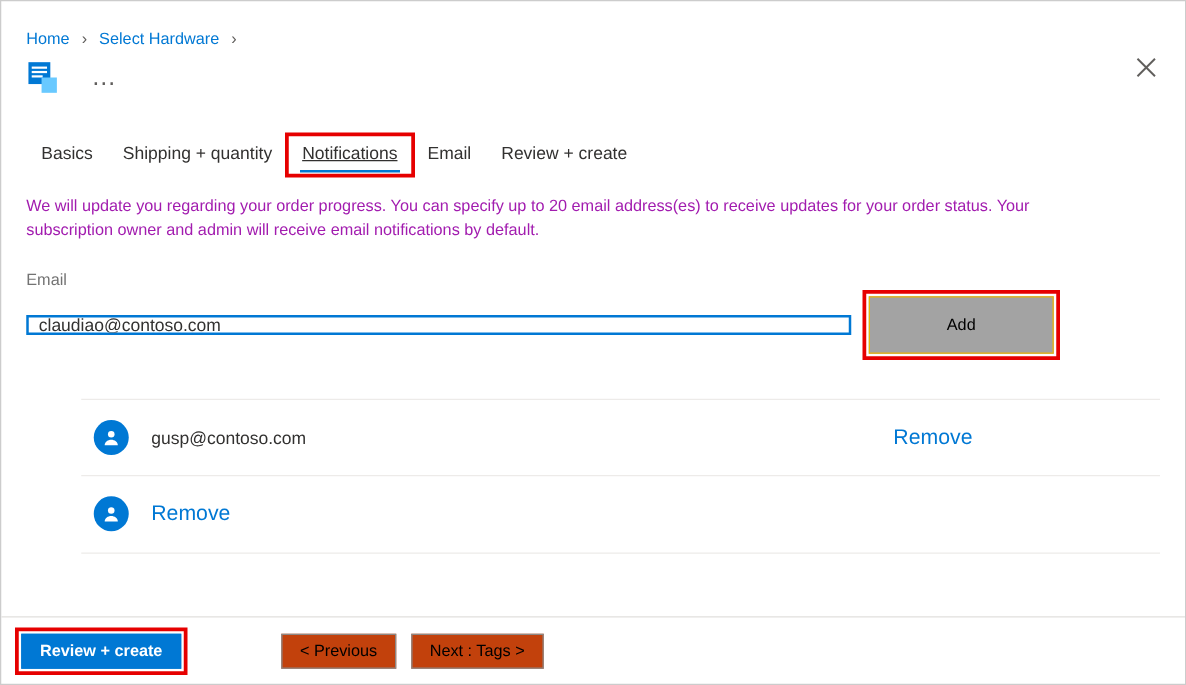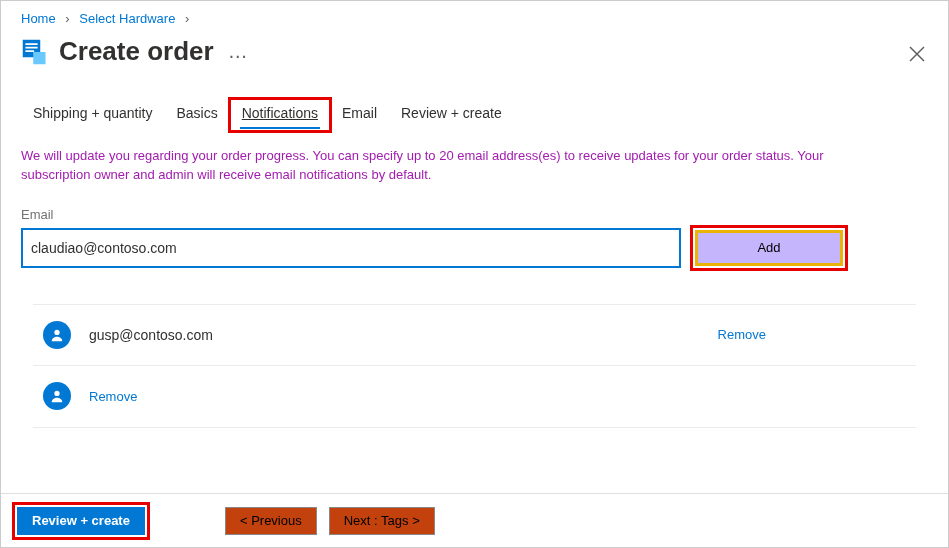--- a/index.html
+++ b/index.html
@@ -7,21 +7,21 @@
     font-family: "Segoe UI", Arial, sans-serif;
     font-size: 13px;
     color: #323130;
     background: #fff;
     width: 949px;
     height: 548px;
     border: 1px solid #ccc;
     position: relative;
   }
   .breadcrumb {
-    padding: 10px 20px 4px 20px;
+    padding: 22px 20px 4px 20px;
     font-size: 13px;
     color: #0078d4;
   }
   .breadcrumb a { color: #0078d4; text-decoration: none; cursor: pointer; }
   .breadcrumb .sep { color: #605e5c; margin: 0 6px; }
   .title-row {
     display: flex;
     align-items: center;
     padding: 6px 20px 14px 20px;
     position: relative;
@@ -82,62 +82,63 @@
     color: #737373;
   }
   .input-row {
     display: flex;
     align-items: center;
     padding: 0 20px;
     gap: 14px;
   }
   .email-input {
     flex: 0 0 660px;
-    height: 40px;
+    height: 16px;
     border: 2px solid #0078d4;
     padding: 4px 8px;
     font-size: 14px;
     font-family: inherit;
     color: #323130;
     outline: none;
   }
   .add-btn {
     flex: 0 0 148px;
-    height: 36px;
-    border: 3px solid #eab308;
-    background: #c4b5fd;
+    height: 46px;
+    border: 1px solid #eab308;
+    background: #a3a3a3;
     font-size: 13px;
     cursor: pointer;
     outline: 3px solid #e60000;
     outline-offset: 2px;
   }
   .email-list {
     margin-top: 36px;
-    padding: 0 32px;
+    padding: 0 20px;
+    margin-left: 44px;
   }
   .email-item {
     display: flex;
     align-items: center;
     height: 62px;
     border-bottom: 1px solid #edebe9;
     padding: 0 10px;
   }
   .email-item:first-child { border-top: 1px solid #edebe9; }
   .avatar {
     width: 28px; height: 28px;
     border-radius: 50%;
     background: #0078d4;
     display: flex;
     align-items: center;
     justify-content: center;
     margin-right: 18px;
   }
   .avatar svg { fill: #fff; }
   .email-text { flex: 1; font-size: 14px; color: #323130; }
-  .remove-link { color: #0078d4; font-size: 13px; cursor: pointer; margin-right: 140px; }
+  .remove-link { color: #0078d4; font-size: 17px; cursor: pointer; margin-right: 140px; }
   .footer {
     position: absolute;
     left: 0; right: 0; bottom: 0;
     height: 54px;
     border-top: 1px solid #e1dfdd;
     display: flex;
     align-items: center;
     padding: 0 16px;
     gap: 80px;
   }
@@ -173,34 +174,33 @@
 <div class="title-row">
   <div class="title-icon">
     <svg viewBox="0 0 32 32" width="28" height="28">
       <rect x="2" y="2" width="20" height="20" fill="#0078d4"></rect>
       <rect x="5" y="6" width="14" height="2" fill="#fff"></rect>
       <rect x="5" y="10" width="14" height="2" fill="#fff"></rect>
       <rect x="5" y="14" width="10" height="2" fill="#fff"></rect>
       <rect x="14" y="16" width="14" height="14" fill="#69c9ff"></rect>
     </svg>
   </div>
-  <h1 class="title-text">Create order</h1>
   <span class="title-more">…</span>
 </div>
 
 <div class="close-btn">
   <svg viewBox="0 0 18 18" width="18" height="18">
     <line x1="2" y1="2" x2="16" y2="16"></line>
     <line x1="16" y1="2" x2="2" y2="16"></line>
   </svg>
 </div>
 
 <div class="tabs">
+  <div class="tab">Basics</div>
   <div class="tab">Shipping + quantity</div>
-  <div class="tab">Basics</div>
   <div class="tab active highlight">Notifications</div>
   <div class="tab">Email</div>
   <div class="tab">Review + create</div>
 </div>
 
 <p class="description">We will update you regarding your order progress. You can specify up to 20 email address(es) to receive updates for your order status. Your subscription owner and admin will receive email notifications by default.</p>
 
 <div class="field-label">Email</div>
 <div class="input-row">
   <input class="email-input" type="text" value="claudiao@contoso.com" style="">

